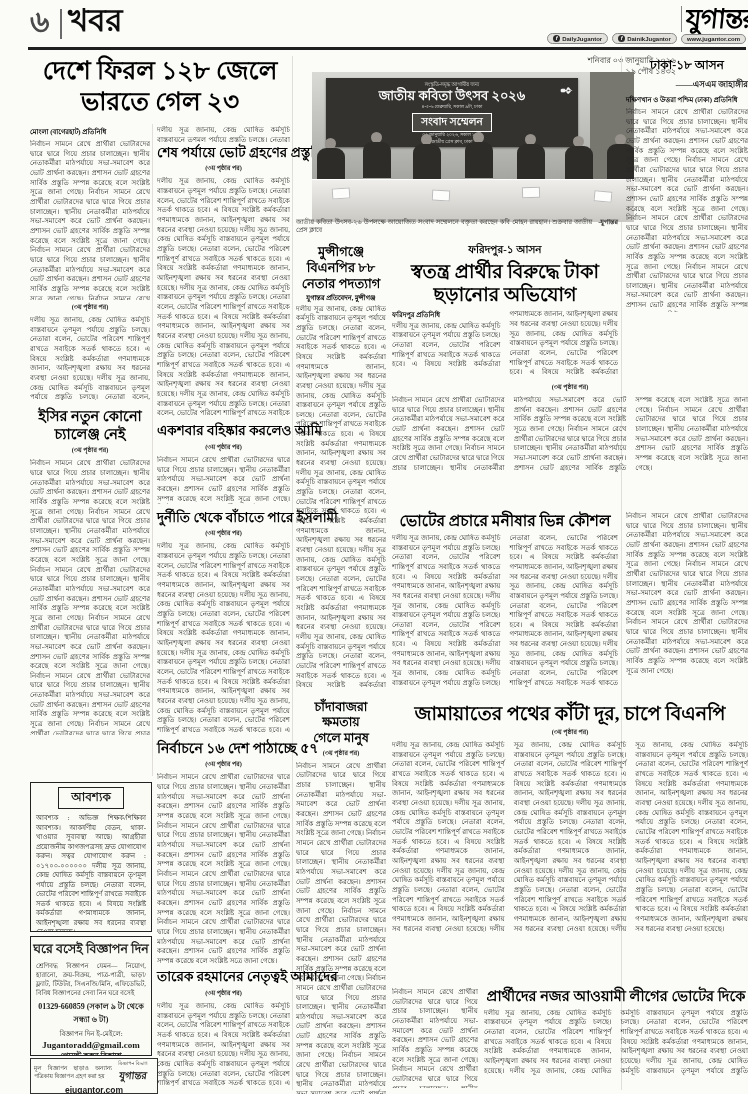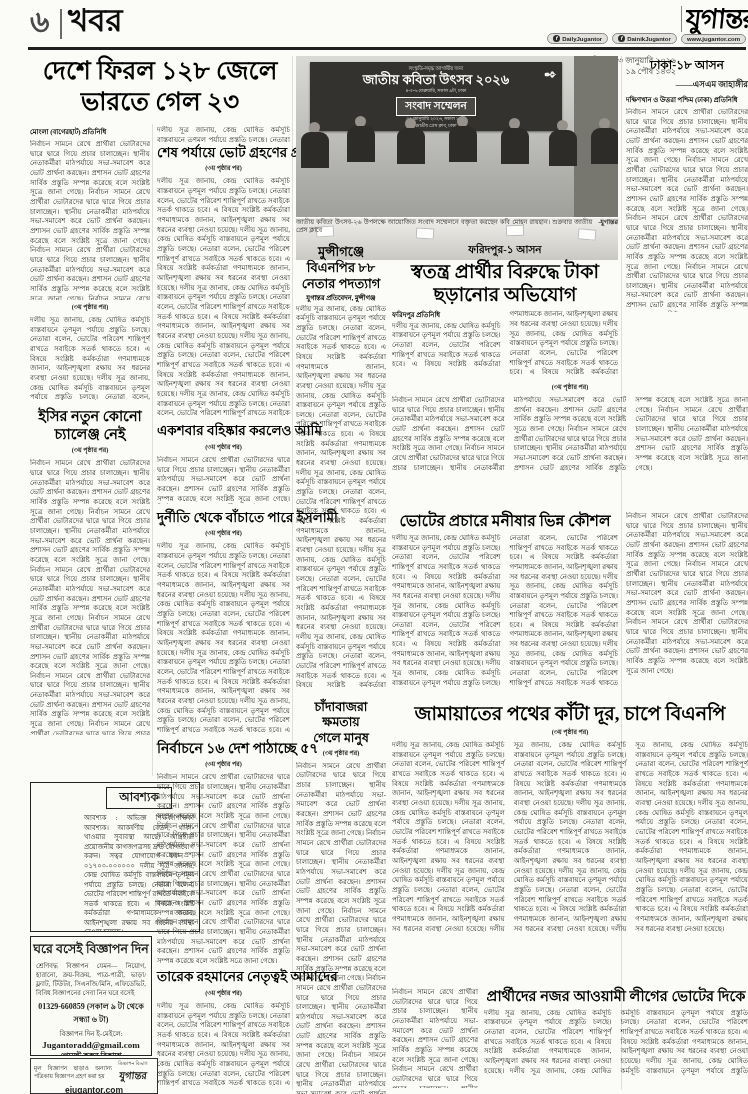--- a/index.html
+++ b/index.html
@@ -115,21 +115,21 @@
     <div class="body" style="height:160px;">নির্বাচন সামনে রেখে প্রার্থীরা ভোটারদের দ্বারে দ্বারে গিয়ে প্রচার চালাচ্ছেন। স্থানীয় নেতাকর্মীরা মাঠপর্যায়ে সভা-সমাবেশ করে ভোট প্রার্থনা করছেন। প্রশাসন ভোট গ্রহণের সার্বিক প্রস্তুতি সম্পন্ন করেছে বলে সংশ্লিষ্ট সূত্রে জানা গেছে। নির্বাচন সামনে রেখে প্রার্থীরা ভোটারদের দ্বারে দ্বারে গিয়ে প্রচার চালাচ্ছেন। স্থানীয় নেতাকর্মীরা মাঠপর্যায়ে সভা-সমাবেশ করে ভোট প্রার্থনা করছেন। প্রশাসন ভোট গ্রহণের সার্বিক প্রস্তুতি সম্পন্ন করেছে বলে সংশ্লিষ্ট সূত্রে জানা গেছে। নির্বাচন সামনে রেখে প্রার্থীরা ভোটারদের দ্বারে দ্বারে গিয়ে প্রচার চালাচ্ছেন। স্থানীয় নেতাকর্মীরা মাঠপর্যায়ে সভা-সমাবেশ করে ভোট প্রার্থনা করছেন। প্রশাসন ভোট গ্রহণের সার্বিক প্রস্তুতি সম্পন্ন করেছে বলে সংশ্লিষ্ট সূত্রে জানা গেছে। নির্বাচন সামনে রেখে প্রার্থীরা ভোটারদের দ্বারে দ্বারে গিয়ে প্রচার চালাচ্ছেন। স্থানীয় নেতাকর্মীরা মাঠপর্যায়ে সভা-সমাবেশ করে ভোট প্রার্থনা করছেন। প্রশাসন ভোট গ্রহণের সার্বিক প্রস্তুতি সম্পন্ন করেছে বলে সংশ্লিষ্ট সূত্রে জানা গেছে। </div>
 
     <span class="cont">(৩য় পৃষ্ঠার পর)</span>
     <div class="body" style="height:84px;">দলীয় সূত্র জানায়, কেন্দ্র ঘোষিত কর্মসূচি বাস্তবায়নে তৃণমূল পর্যায়ে প্রস্তুতি চলছে। নেতারা বলেন, ভোটের পরিবেশ শান্তিপূর্ণ রাখতে সবাইকে সতর্ক থাকতে হবে। এ বিষয়ে সংশ্লিষ্ট কর্মকর্তারা গণমাধ্যমকে জানান, আইনশৃঙ্খলা রক্ষায় সব ধরনের ব্যবস্থা নেওয়া হয়েছে। দলীয় সূত্র জানায়, কেন্দ্র ঘোষিত কর্মসূচি বাস্তবায়নে তৃণমূল পর্যায়ে প্রস্তুতি চলছে। নেতারা বলেন, ভোটের পরিবেশ শান্তিপূর্ণ রাখতে সবাইকে সতর্ক থাকতে হবে। এ বিষয়ে সংশ্লিষ্ট কর্মকর্তারা গণমাধ্যমকে জানান, আইনশৃঙ্খলা রক্ষায় সব ধরনের ব্যবস্থা নেওয়া হয়েছে। দলীয় সূত্র জানায়, কেন্দ্র ঘোষিত কর্মসূচি বাস্তবায়নে তৃণমূল পর্যায়ে প্রস্তুতি চলছে। নেতারা বলেন, ভোটের পরিবেশ শান্তিপূর্ণ রাখতে সবাইকে সতর্ক থাকতে হবে। এ বিষয়ে সংশ্লিষ্ট কর্মকর্তারা গণমাধ্যমকে জানান, আইনশৃঙ্খলা রক্ষায় সব ধরনের ব্যবস্থা নেওয়া হয়েছে। </div>
 
     <div class="hl" style="font-size:14.5px;margin-top:8px;">ইসির নতুন কোনো চ্যালেঞ্জ নেই</div>
     <span class="cont">(৩য় পৃষ্ঠার পর)</span>
     <div class="body" style="height:276px;">নির্বাচন সামনে রেখে প্রার্থীরা ভোটারদের দ্বারে দ্বারে গিয়ে প্রচার চালাচ্ছেন। স্থানীয় নেতাকর্মীরা মাঠপর্যায়ে সভা-সমাবেশ করে ভোট প্রার্থনা করছেন। প্রশাসন ভোট গ্রহণের সার্বিক প্রস্তুতি সম্পন্ন করেছে বলে সংশ্লিষ্ট সূত্রে জানা গেছে। নির্বাচন সামনে রেখে প্রার্থীরা ভোটারদের দ্বারে দ্বারে গিয়ে প্রচার চালাচ্ছেন। স্থানীয় নেতাকর্মীরা মাঠপর্যায়ে সভা-সমাবেশ করে ভোট প্রার্থনা করছেন। প্রশাসন ভোট গ্রহণের সার্বিক প্রস্তুতি সম্পন্ন করেছে বলে সংশ্লিষ্ট সূত্রে জানা গেছে। নির্বাচন সামনে রেখে প্রার্থীরা ভোটারদের দ্বারে দ্বারে গিয়ে প্রচার চালাচ্ছেন। স্থানীয় নেতাকর্মীরা মাঠপর্যায়ে সভা-সমাবেশ করে ভোট প্রার্থনা করছেন। প্রশাসন ভোট গ্রহণের সার্বিক প্রস্তুতি সম্পন্ন করেছে বলে সংশ্লিষ্ট সূত্রে জানা গেছে। নির্বাচন সামনে রেখে প্রার্থীরা ভোটারদের দ্বারে দ্বারে গিয়ে প্রচার চালাচ্ছেন। স্থানীয় নেতাকর্মীরা মাঠপর্যায়ে সভা-সমাবেশ করে ভোট প্রার্থনা করছেন। প্রশাসন ভোট গ্রহণের সার্বিক প্রস্তুতি সম্পন্ন করেছে বলে সংশ্লিষ্ট সূত্রে জানা গেছে। নির্বাচন সামনে রেখে প্রার্থীরা ভোটারদের দ্বারে দ্বারে গিয়ে প্রচার চালাচ্ছেন। স্থানীয় নেতাকর্মীরা মাঠপর্যায়ে সভা-সমাবেশ করে ভোট প্রার্থনা করছেন। প্রশাসন ভোট গ্রহণের সার্বিক প্রস্তুতি সম্পন্ন করেছে বলে সংশ্লিষ্ট সূত্রে জানা গেছে। নির্বাচন সামনে রেখে প্রার্থীরা ভোটারদের দ্বারে দ্বারে গিয়ে প্রচার চালাচ্ছেন। স্থানীয় নেতাকর্মীরা মাঠপর্যায়ে সভা-সমাবেশ করে ভোট প্রার্থনা করছেন। প্রশাসন ভোট গ্রহণের সার্বিক প্রস্তুতি সম্পন্ন করেছে বলে সংশ্লিষ্ট সূত্রে জানা গেছে। </div>
   </section>
 
-  <section class="abs boxad" style="left:30px;top:782px;width:120px;height:148px;padding-left:48px;">
+  <section class="abs boxad" style="left:30px;top:782px;width:120px;height:148px;">
     <span class="btitle">আবশ্যক</span>
     <div class="bbody">
       <span>আবশ্যক : অভিজ্ঞ শিক্ষক/শিক্ষিকা আবশ্যক। আকর্ষণীয় বেতন, থাকা-খাওয়ার সুব্যবস্থা আছে। আগ্রহীরা প্রয়োজনীয় কাগজপত্রসহ দ্রুত যোগাযোগ করুন। সত্বর যোগাযোগ করুন : ০১৭০০-০০০০০০</span>
       <span>দলীয় সূত্র জানায়, কেন্দ্র ঘোষিত কর্মসূচি বাস্তবায়নে তৃণমূল পর্যায়ে প্রস্তুতি চলছে। নেতারা বলেন, ভোটের পরিবেশ শান্তিপূর্ণ রাখতে সবাইকে সতর্ক থাকতে হবে। এ বিষয়ে সংশ্লিষ্ট কর্মকর্তারা গণমাধ্যমকে জানান, আইনশৃঙ্খলা রক্ষায় সব ধরনের ব্যবস্থা নেওয়া হয়েছে। </span>
     </div>
   </section>
 
   <section class="abs boxad ghore" style="left:30px;top:936px;width:120px;height:118px;">
     <span class="gtitle">ঘরে বসেই বিজ্ঞাপন দিন</span>
     <div class="gbody">শ্রেণিবদ্ধ বিজ্ঞাপন যেমন— নিয়োগ, হারানো, ক্রয়-বিক্রয়, পাত্র-পাত্রী, ভাড়া/ফ্ল্যাট, টিউটর, সিএনজি/মিনি, এফিডেভিট, বিবিধ বিজ্ঞাপনের সেবা নিন ঘরে বসেই</div>
@@ -166,21 +166,21 @@
 
     <div class="hl nowrap" style="font-size:14px;margin-top:6px;">নির্বাচনে ১৬ দেশ পাঠাচ্ছে ৫৭</div>
     <span class="cont">(৩য় পৃষ্ঠার পর)</span>
     <div class="body" style="height:190px;">নির্বাচন সামনে রেখে প্রার্থীরা ভোটারদের দ্বারে দ্বারে গিয়ে প্রচার চালাচ্ছেন। স্থানীয় নেতাকর্মীরা মাঠপর্যায়ে সভা-সমাবেশ করে ভোট প্রার্থনা করছেন। প্রশাসন ভোট গ্রহণের সার্বিক প্রস্তুতি সম্পন্ন করেছে বলে সংশ্লিষ্ট সূত্রে জানা গেছে। নির্বাচন সামনে রেখে প্রার্থীরা ভোটারদের দ্বারে দ্বারে গিয়ে প্রচার চালাচ্ছেন। স্থানীয় নেতাকর্মীরা মাঠপর্যায়ে সভা-সমাবেশ করে ভোট প্রার্থনা করছেন। প্রশাসন ভোট গ্রহণের সার্বিক প্রস্তুতি সম্পন্ন করেছে বলে সংশ্লিষ্ট সূত্রে জানা গেছে। নির্বাচন সামনে রেখে প্রার্থীরা ভোটারদের দ্বারে দ্বারে গিয়ে প্রচার চালাচ্ছেন। স্থানীয় নেতাকর্মীরা মাঠপর্যায়ে সভা-সমাবেশ করে ভোট প্রার্থনা করছেন। প্রশাসন ভোট গ্রহণের সার্বিক প্রস্তুতি সম্পন্ন করেছে বলে সংশ্লিষ্ট সূত্রে জানা গেছে। নির্বাচন সামনে রেখে প্রার্থীরা ভোটারদের দ্বারে দ্বারে গিয়ে প্রচার চালাচ্ছেন। স্থানীয় নেতাকর্মীরা মাঠপর্যায়ে সভা-সমাবেশ করে ভোট প্রার্থনা করছেন। প্রশাসন ভোট গ্রহণের সার্বিক প্রস্তুতি সম্পন্ন করেছে বলে সংশ্লিষ্ট সূত্রে জানা গেছে। </div>
 
     <div class="hl nowrap" style="font-size:13.5px;margin-top:6px;">তারেক রহমানের নেতৃত্বই আমাদের</div>
     <span class="cont">(৩য় পৃষ্ঠার পর)</span>
     <div class="body" style="height:84px;">দলীয় সূত্র জানায়, কেন্দ্র ঘোষিত কর্মসূচি বাস্তবায়নে তৃণমূল পর্যায়ে প্রস্তুতি চলছে। নেতারা বলেন, ভোটের পরিবেশ শান্তিপূর্ণ রাখতে সবাইকে সতর্ক থাকতে হবে। এ বিষয়ে সংশ্লিষ্ট কর্মকর্তারা গণমাধ্যমকে জানান, আইনশৃঙ্খলা রক্ষায় সব ধরনের ব্যবস্থা নেওয়া হয়েছে। দলীয় সূত্র জানায়, কেন্দ্র ঘোষিত কর্মসূচি বাস্তবায়নে তৃণমূল পর্যায়ে প্রস্তুতি চলছে। নেতারা বলেন, ভোটের পরিবেশ শান্তিপূর্ণ রাখতে সবাইকে সতর্ক থাকতে হবে। এ বিষয়ে সংশ্লিষ্ট কর্মকর্তারা গণমাধ্যমকে জানান, আইনশৃঙ্খলা রক্ষায় সব ধরনের ব্যবস্থা নেওয়া হয়েছে। </div>
   </section>
 
-  <figure class="abs photo" style="left:296px;top:56px;width:322px;height:204px;margin:0;">
+  <figure class="abs photo" style="left:296px;top:56px;width:322px;height:150px;margin:16px;">
     <span class="shade"></span>
     <div class="banner">
       <div class="b1">সংস্কৃতি-সমৃদ্ধ আগামীর জন্য</div>
       <div class="b2">জাতীয় কবিতা উৎসব ২০২৬</div>
       <div class="b3">৪-৫-৬ ফেব্রুয়ারি, সকাল ৯টা, ঢাকা</div>
       <div class="b4">সংবাদ সম্মেলন</div>
       <div class="b5">০২ জানুয়ারি ২০২৬, সকাল ১১টা</div>
       <div class="b5">জাতীয় প্রেস ক্লাব, ঢাকা</div>
       <span class="em">✒</span>
     </div>

